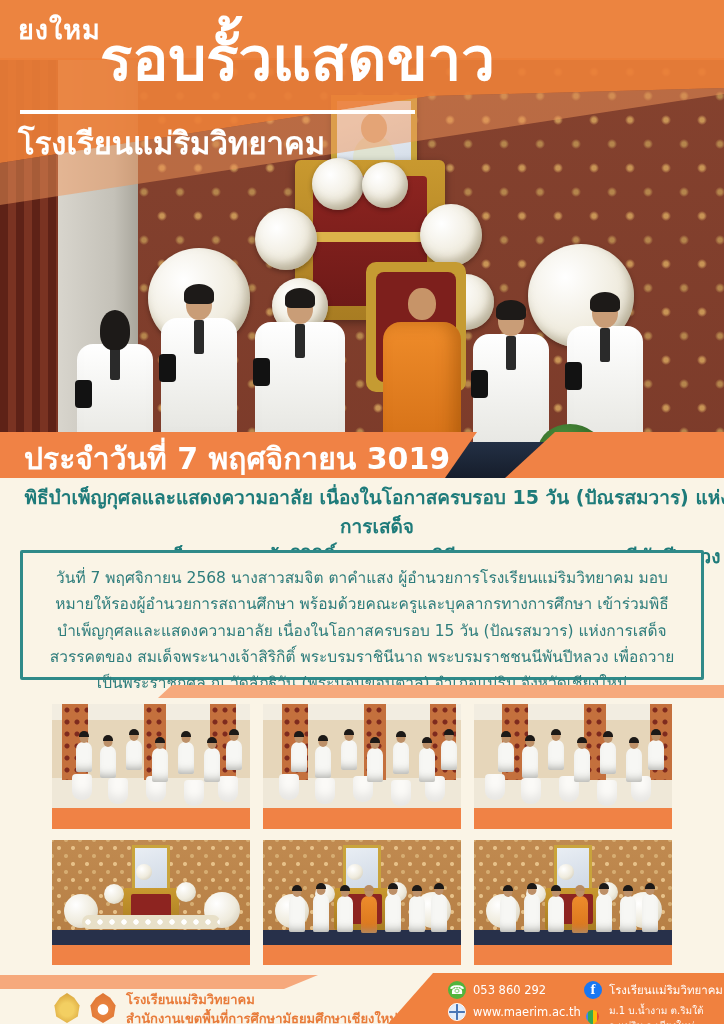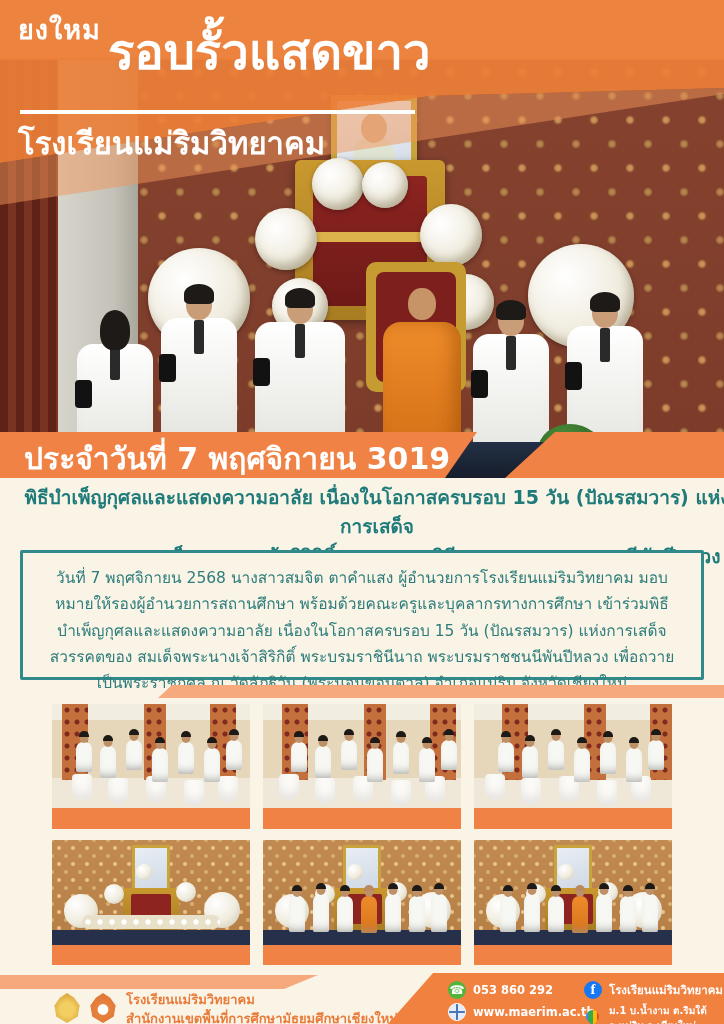--- a/index.html
+++ b/index.html
@@ -47,21 +47,21 @@
   .plant{position:absolute;left:538px;top:424px;width:64px;height:52px;border-radius:50% 50% 10% 10%;
     background:radial-gradient(circle at 40% 30%,#4d8f3c,#2f6626 70%);}
 
   
   .header-solid{position:absolute;left:0;top:0;width:724px;height:60px;background:#EC8440;}
   .header-glass{position:absolute;left:0;top:0;width:724px;height:210px;
     clip-path:polygon(0 58px,724px 58px,724px 88px,430px 96px,0 163px);background:rgba(235,127,56,.92);}
   .header-wedge{position:absolute;left:0;top:0;width:724px;height:212px;
     clip-path:polygon(0 163px,430px 96px,724px 88px,724px 94px,0 205px);background:rgba(240,150,90,.5);}
   .kicker{position:absolute;left:18px;top:8px;color:#fff;font-size:27px;font-weight:bold;letter-spacing:1px;}
-  .big-title{position:absolute;left:100px;top:26px;width:560px;color:#fff;font-size:49px;font-weight:bold;line-height:1.1;margin-left:8px;}
+  .big-title{position:absolute;left:100px;top:26px;width:560px;color:#fff;font-size:60px;font-weight:bold;line-height:1.1;}
   .title-rule{position:absolute;left:20px;top:110px;width:395px;height:4px;background:#fff;}
   .school-sub{position:absolute;left:18px;top:118px;color:#fff;font-size:31px;font-weight:bold;}
 
   
   .banner-main{position:absolute;left:0;top:432px;width:500px;height:46px;background:#F08245;
     clip-path:polygon(0 0,477px 0,445px 46px,0 46px);z-index:5;}
   .banner-main span{position:absolute;left:24px;top:3px;color:#fff;font-size:30px;font-weight:bold;}
   .banner-right{position:absolute;left:500px;top:432px;width:224px;height:46px;background:#F08245;
     clip-path:polygon(55px 0,224px 0,224px 46px,5px 46px);z-index:5;}
 
@@ -106,21 +106,21 @@
   .footer-band{position:absolute;left:0;top:497px;width:318px;height:14px;background:#F6A97C;
     clip-path:polygon(0 0,318px 0,284px 14px,0 14px);}
   .crest{position:absolute;top:515px;width:30px;height:30px;
     clip-path:polygon(50% 0,74% 16%,92% 42%,86% 78%,50% 100%,14% 78%,8% 42%,26% 16%);}
   .crest.c1{left:52px;background:radial-gradient(circle at 50% 55%,#f3cf62 30%,#c98a24);}
   .crest.c2{left:88px;background:radial-gradient(circle at 50% 55%,#fff 22%,#e8823f 26%,#d96f2e);}
   .footer-school{position:absolute;left:126px;top:513px;color:#E87B3A;font-weight:bold;font-size:13px;line-height:1.45;}
   .footer-right{position:absolute;left:0;top:495px;width:724px;height:51px;background:#F0813F;
     clip-path:polygon(433px 0,724px 0,724px 51px,388px 51px);}
   .contact{position:absolute;display:flex;align-items:center;gap:7px;color:#fff;}
-  .contact .lbl{font-size:11.5px;font-weight:bold;}
+  .contact .lbl{font-size:11.5px;font-weight:normal;}
   .contact.addr .lbl{font-size:10px;}
   .cicon{width:18px;height:18px;border-radius:50%;flex:0 0 auto;position:relative;}
   .phone-i{background:#52B43C;color:#fff;font-size:12px;line-height:18px;text-align:center;}
   .phone-i::before{content:"☎";}
   .fb-i{background:#1877F2;color:#fff;font-family:"Liberation Serif",serif;font-weight:bold;font-size:15px;line-height:17px;text-align:center;}
   .fb-i::before{content:"f";}
   .globe-i{background:
       linear-gradient(rgba(74,119,182,0) 7px,#4a77b6 7px 9px,rgba(74,119,182,0) 9px),
       linear-gradient(90deg,rgba(74,119,182,0) 7px,#4a77b6 7px 9px,rgba(74,119,182,0) 9px),
       radial-gradient(circle at 50% 50%,#e6eef9 55%,#b9cfe9);

